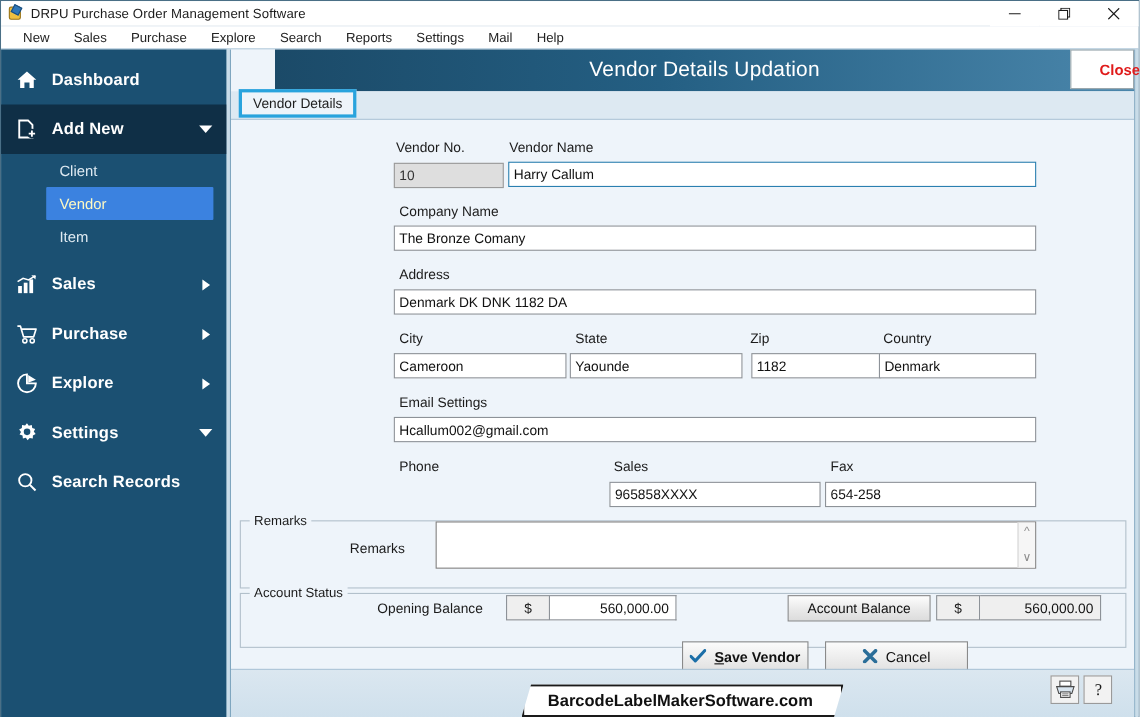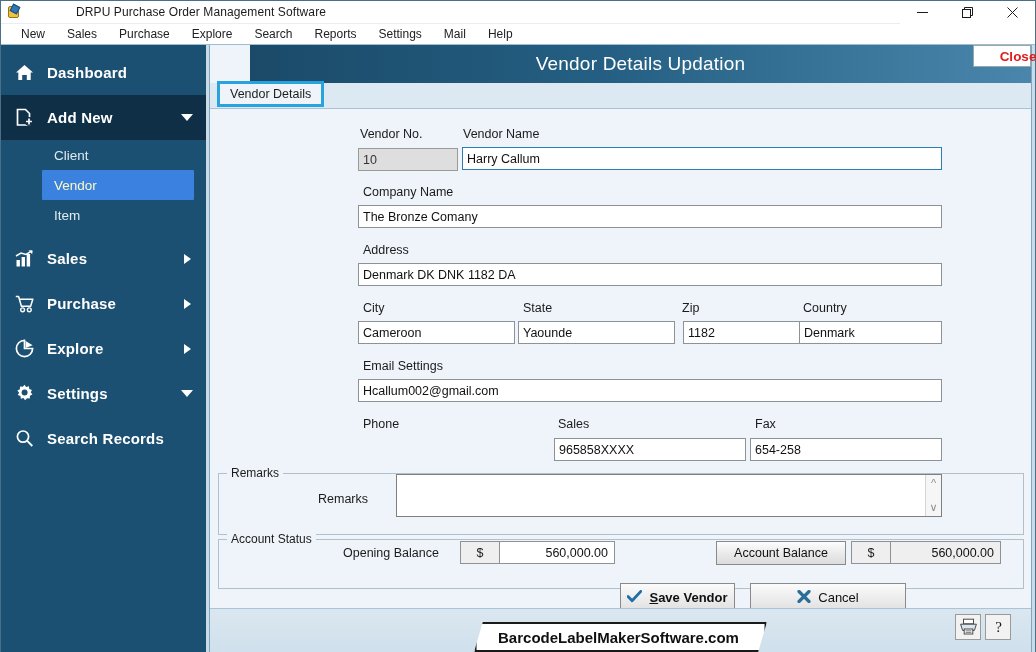--- a/index.html
+++ b/index.html
@@ -15,21 +15,21 @@
   
   #app {
     position:relative; width:1036px; height:652px;
     border:1px solid #4a6f86;
     background:#dce9f2;
   }
 
   
   .titlebar {
     height:23px; background:#ffffff; display:flex; align-items:center;
-    border-bottom:1px solid #e8eef3; position:relative;gap:48px;
+    border-bottom:1px solid #e8eef3; position:relative;
   }
   .app-icon {
     width:16px; height:16px; margin:0 6px 0 5px; position:relative; flex:0 0 auto;
   }
   .app-icon .ic-body{
     position:absolute; left:2px; top:2px; width:11px; height:12px;
     background:#f0c040; border:1px solid #9a7416; border-radius:2px;
   }
   .app-icon .ic-mark{
     position:absolute; left:5px; top:1px; width:8px; height:8px;
@@ -86,21 +86,21 @@
   
   .panel { flex:1 1 auto; position:relative; background:#c9dce8; padding:0 3px 0 3px; }
   .panel-inner { position:relative; height:607px; background:#eef4fa; border:1px solid #7fa6bf; border-top:none;}
 
   .form-header {
     height:38px; background:linear-gradient(to right,#1b4a68 0%,#245f83 45%,#4a86ab 100%);
     display:flex; align-items:center; justify-content:center; position:relative;margin-left:40px;
   }
   .form-title { color:#ffffff; font-size:19px; letter-spacing:.2px; }
   .close-btn {
-    position:absolute; right:0; top:0; height:22px; width:58px; background:#ffffff;
+    position:absolute; right:0; top:0; height:36px; width:58px; background:#ffffff;
     border:1px solid #9aa7ad; display:flex; align-items:center; justify-content:center;
     color:#e01b1b; font-size:13.5px; font-weight:bold;padding-left:32px;
   }
 
   .tabstrip { height:26px; background:#dde9f2; position:relative; border-bottom:1px solid #a9c2d4;}
   .tab {
     position:absolute; left:7px; top:-2px; height:26px; padding:0 10px;
     display:flex; align-items:center; font-size:12.5px; color:#1d1d1d;
     background:#eef4fa; border:3px solid #29a3dd;
   }
@@ -400,21 +400,21 @@
 
           <div class="btn-action" style="left:410px; top:474px; width:115px;">
             <span>
               <svg width="15" height="13" viewBox="0 0 15 13">
                   <path d="M1 6.6 L5.1 10.8 L13.8 1.4" fill="none" stroke="#1c6fa8" stroke-width="2.8" stroke-linecap="round" stroke-linejoin="round"></path>
                 </svg>
             </span>
             <span class="b-text"><span class="u-underline">S</span><span>ave Vendor</span></span>
           </div>
 
-          <div class="btn-action" style="left:540px; top:474px; width:156px;">
+          <div class="btn-action" style="left:540px; top:474px; width:130px;">
             <span>
               <svg width="14" height="13" viewBox="0 0 14 13">
                 <path d="M2 1.5 L12 11.5 M12 1.5 L2 11.5" stroke="#2b6e99" stroke-width="3.2" stroke-linecap="round"></path>
               </svg>
             </span>
             <span class="b-text-plain">Cancel</span>
           </div>
 
           <div class="footer">
             <div class="banner">BarcodeLabelMakerSoftware.com</div>

